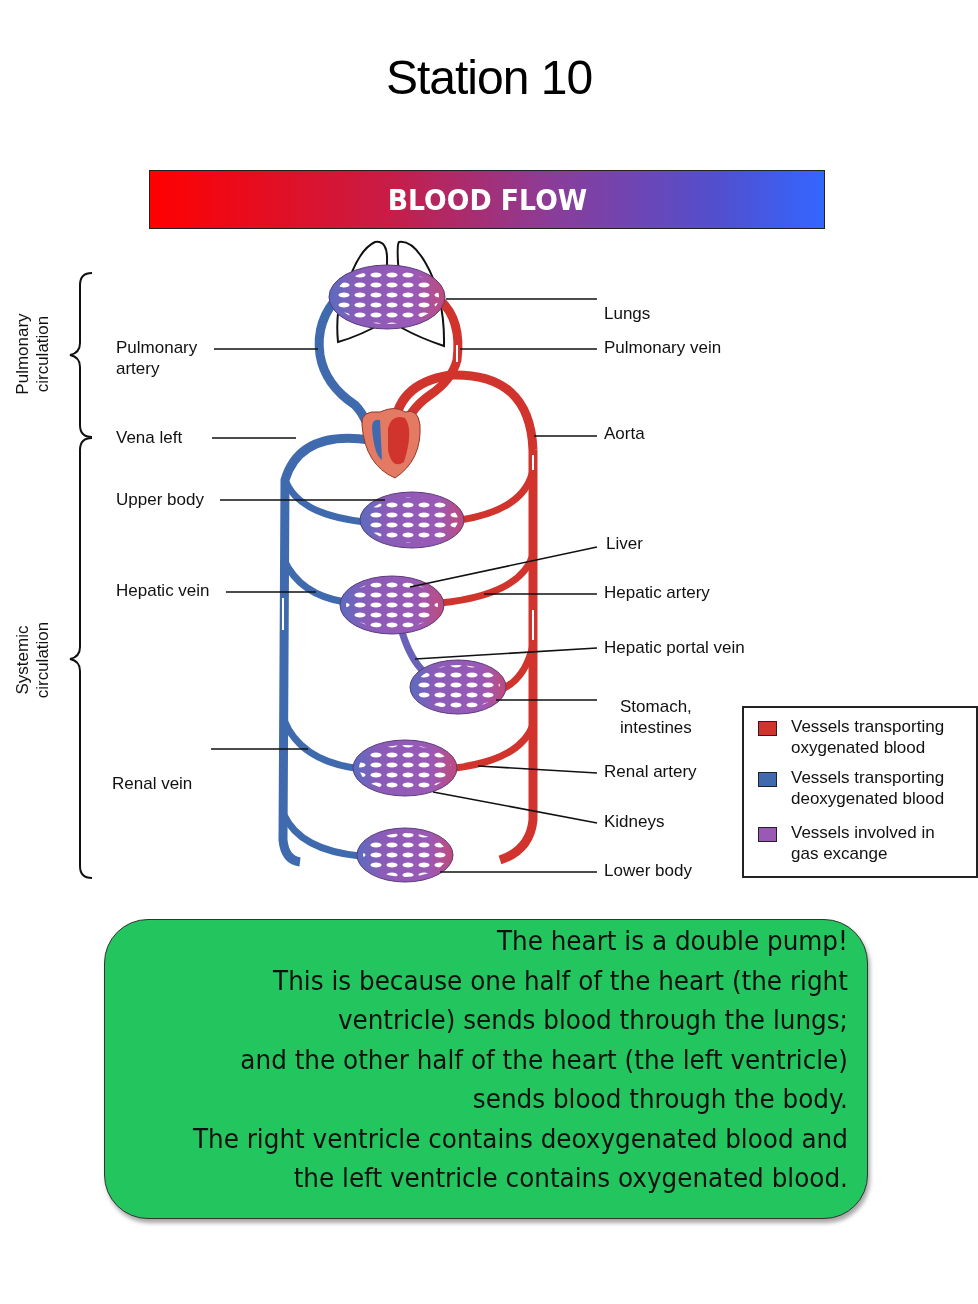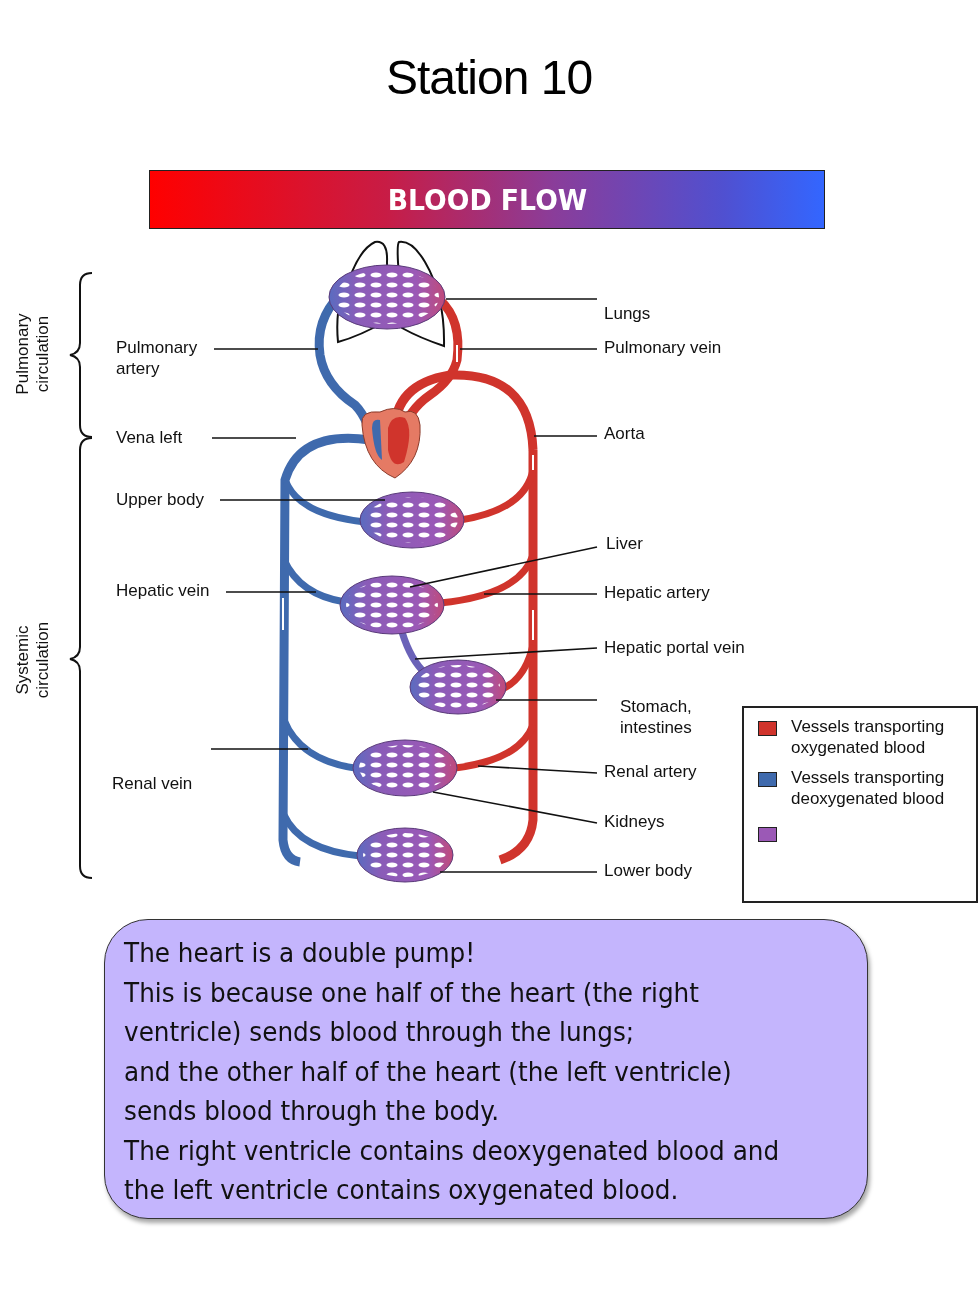--- a/index.html
+++ b/index.html
@@ -3,25 +3,25 @@
 <meta charset="utf-8">
 <style>
   html, body { margin:0; padding:0; background:#ffffff; }
   body { width:978px; height:1304px; position:relative; overflow:hidden; font-family:"Liberation Sans", sans-serif; }
   .title { position:absolute; left:0; width:978px; top:50px; text-align:center; font-size:48px; color:#000; font-family:"Liberation Sans", sans-serif; letter-spacing:-1px; }
   .banner { position:absolute; left:149px; top:134px; width:674px; height:57px; border:1px solid #222; background:linear-gradient(to right,#ff0000 0%,#c81c45 35%,#8a3d9a 60%,#5050d0 85%,#3366ff 100%); display:flex; align-items:center; justify-content:center;margin-top:36px; }
   .banner span { color:#fff; font-weight:bold; font-size:29px; font-family:"DejaVu Sans", sans-serif; letter-spacing:0px; transform:scaleX(0.92); }
   svg.diagram { position:absolute; left:0; top:0; }
   .lbl { position:absolute; font-size:17px; color:#111; line-height:21px; font-family:"Liberation Sans", sans-serif; white-space:nowrap; }
   .vlbl { position:absolute; font-size:17px; color:#111; line-height:20px; transform:rotate(-90deg); transform-origin:center; text-align:center; white-space:nowrap; }
-  .legend { position:absolute; left:742px; top:706px; width:236px; height:197px; border:2px solid #222; box-sizing:border-box; background:#fff; }
+  .legend { position:absolute; left:742px; top:706px; width:236px; height:172px; border:2px solid #222; box-sizing:border-box; background:#fff; }
   .leg-item { position:absolute; left:14px; display:flex; }
   .swatch { width:17px; height:13px; border:1.5px solid #222; margin-top:5px; margin-right:14px; }
   .leg-text { font-size:17px; line-height:21px; color:#111; }
-  .note { position:absolute; left:104px; top:919px; width:764px; height:300px; border:1.5px solid #333; border-radius:44px; box-shadow:2px 4px 4px rgba(0,0,0,0.35); background:#c4b5fd; box-sizing:border-box; text-align:left; padding-top:14px; }
+  .note { position:absolute; left:104px; top:919px; width:764px; height:300px; border:1.5px solid #333; border-radius:44px; box-shadow:2px 4px 4px rgba(0,0,0,0.35); background:#22c55e; box-sizing:border-box; text-align:right; padding-top:2px; }
   .note div { font-family:"DejaVu Sans", sans-serif; font-size:26px; line-height:39.5px; color:#111; transform:scaleX(0.95); }
 </style>
 </head>
 <body>
 
 <div class="title">Station 10</div>
 <div class="banner">
   <span>BLOOD FLOW</span>
 </div>
 
@@ -161,20 +161,24 @@
   </div>
   <div class="leg-item" style="top:59px;">
     <div class="swatch" style="background:#3f6aad;"></div>
     <div class="leg-text">
       <div>Vessels transporting</div>
       <div>deoxygenated blood</div>
     </div>
   </div>
   <div class="leg-item" style="top:114px;">
     <div class="swatch" style="background:#9b59b6;"></div>
+    <div class="leg-text">
+      <div>Vessels involved in</div>
+      <div>gas excange</div>
+    </div>
   </div>
 </div>
 
 <div class="note">
   <div>The heart is a double pump!</div>
   <div>This is because one half of the heart (the right</div>
   <div>ventricle) sends blood through the lungs;</div>
   <div>and the other half of the heart (the left ventricle)</div>
   <div>sends blood through the body.</div>
   <div>The right ventricle contains deoxygenated blood and</div>

